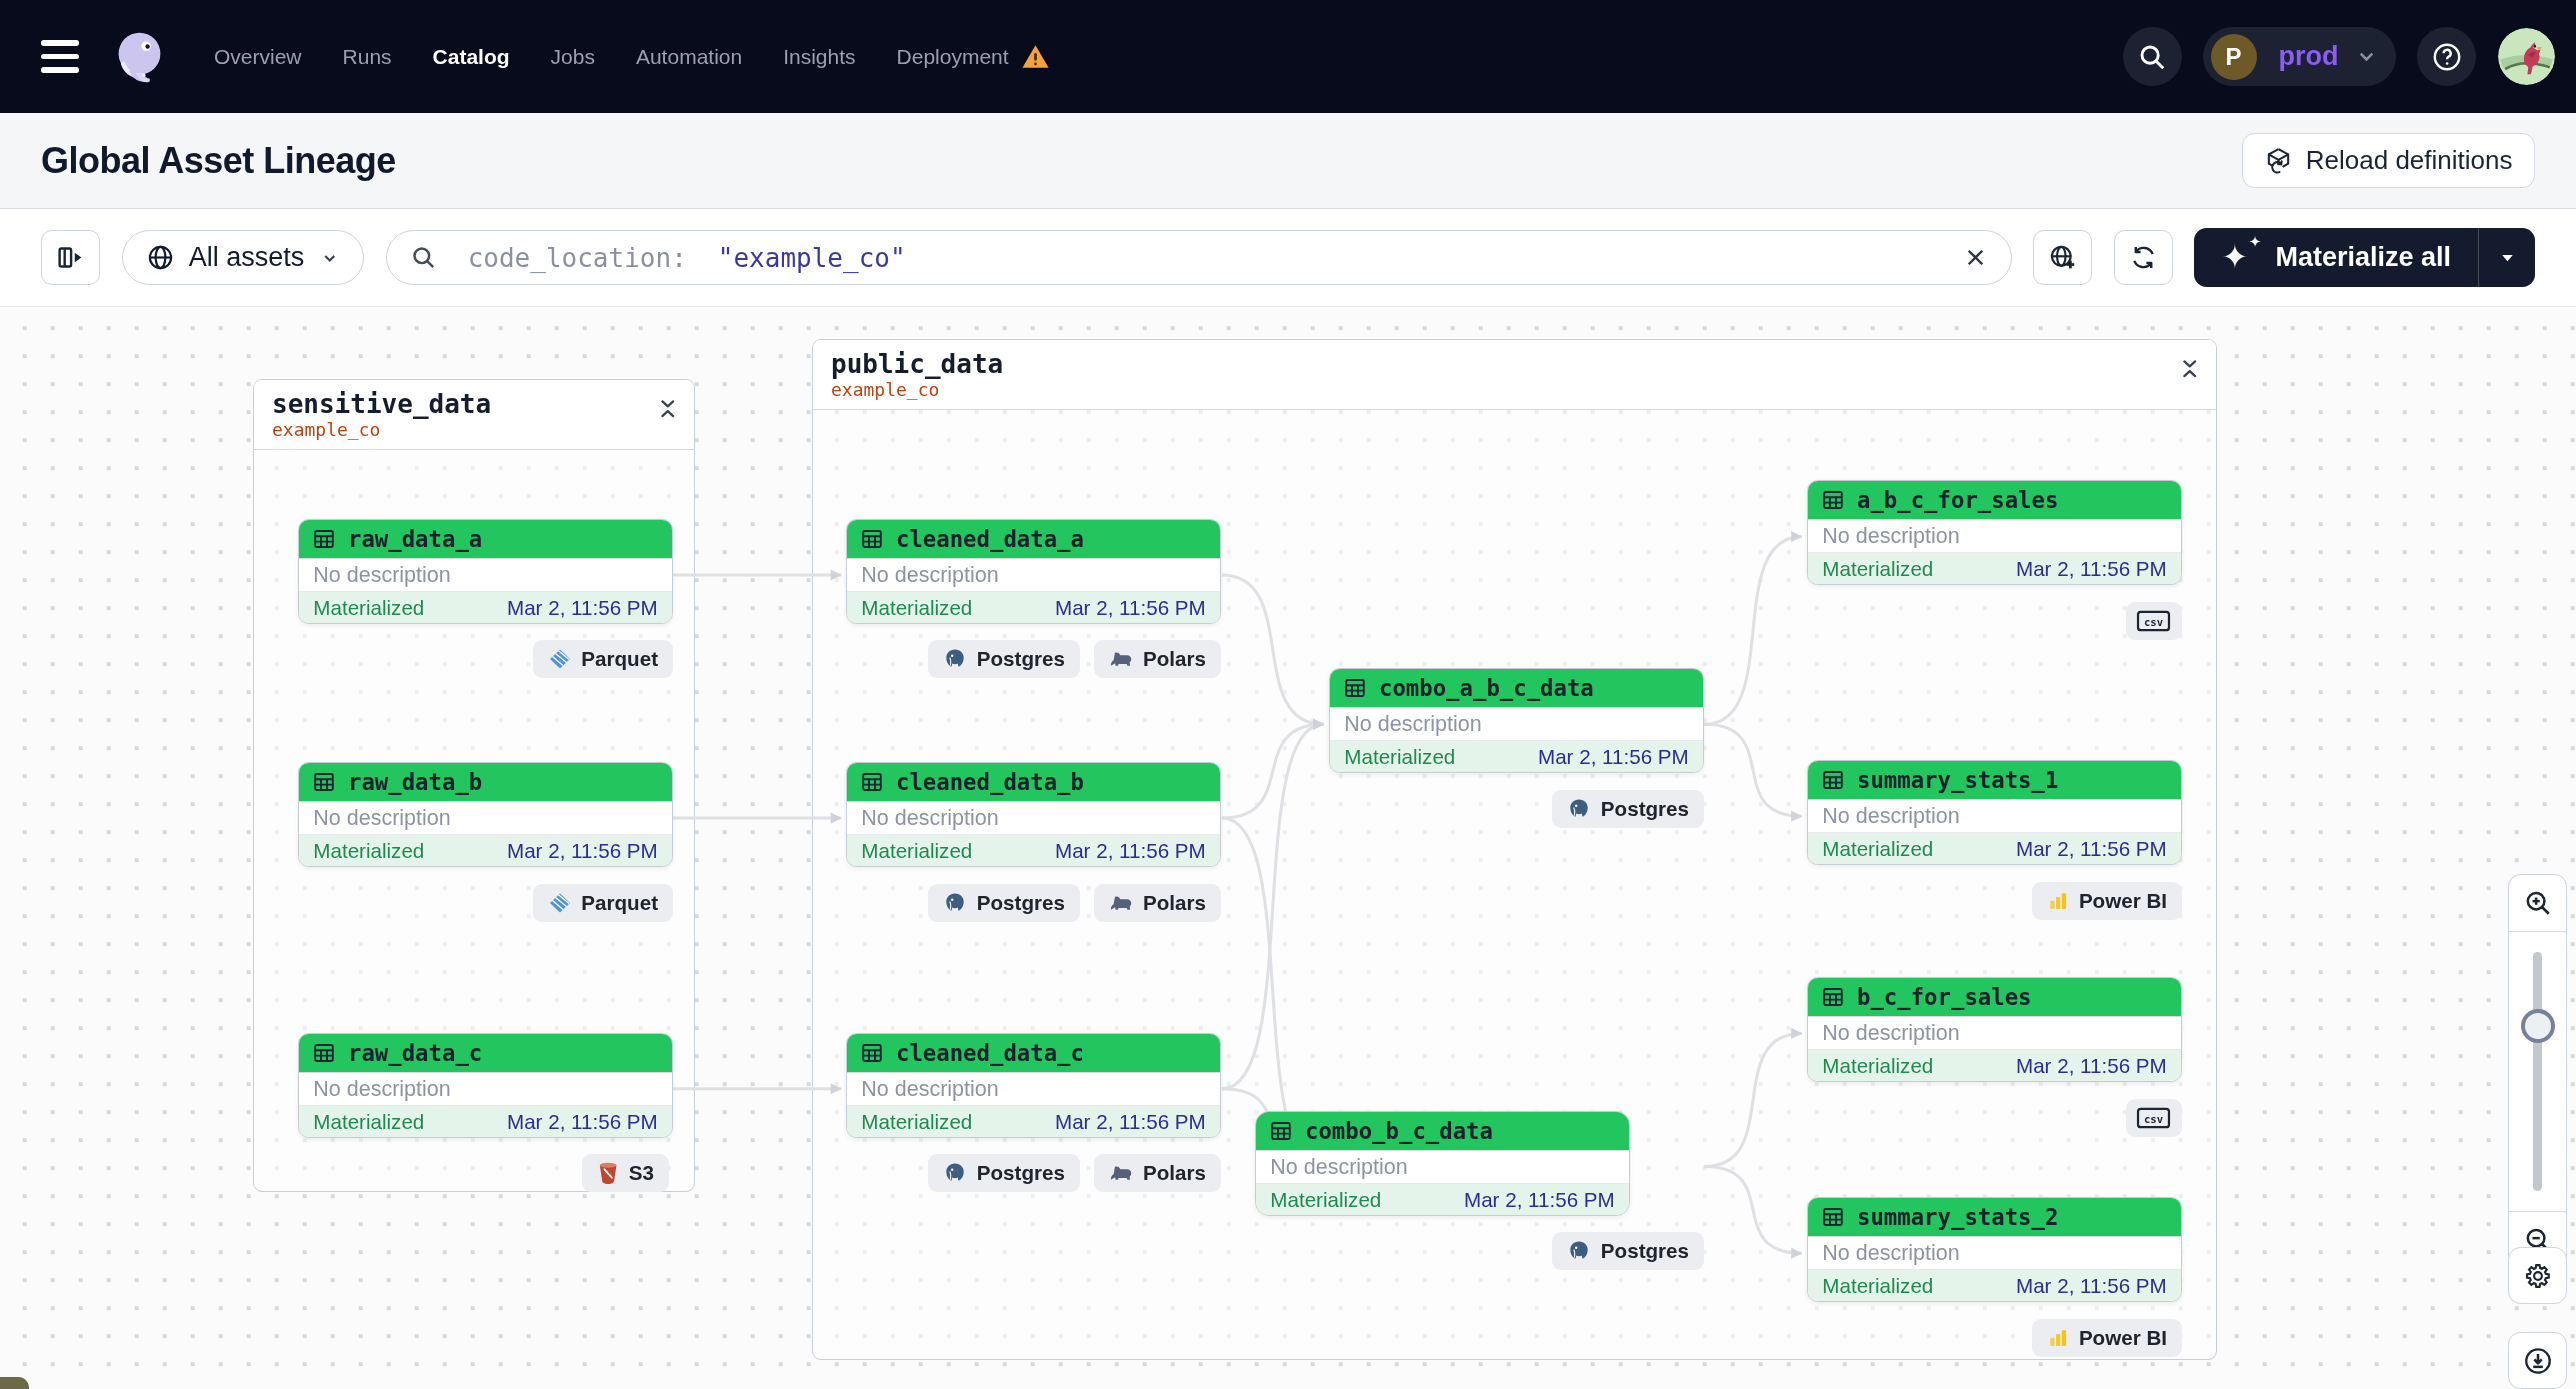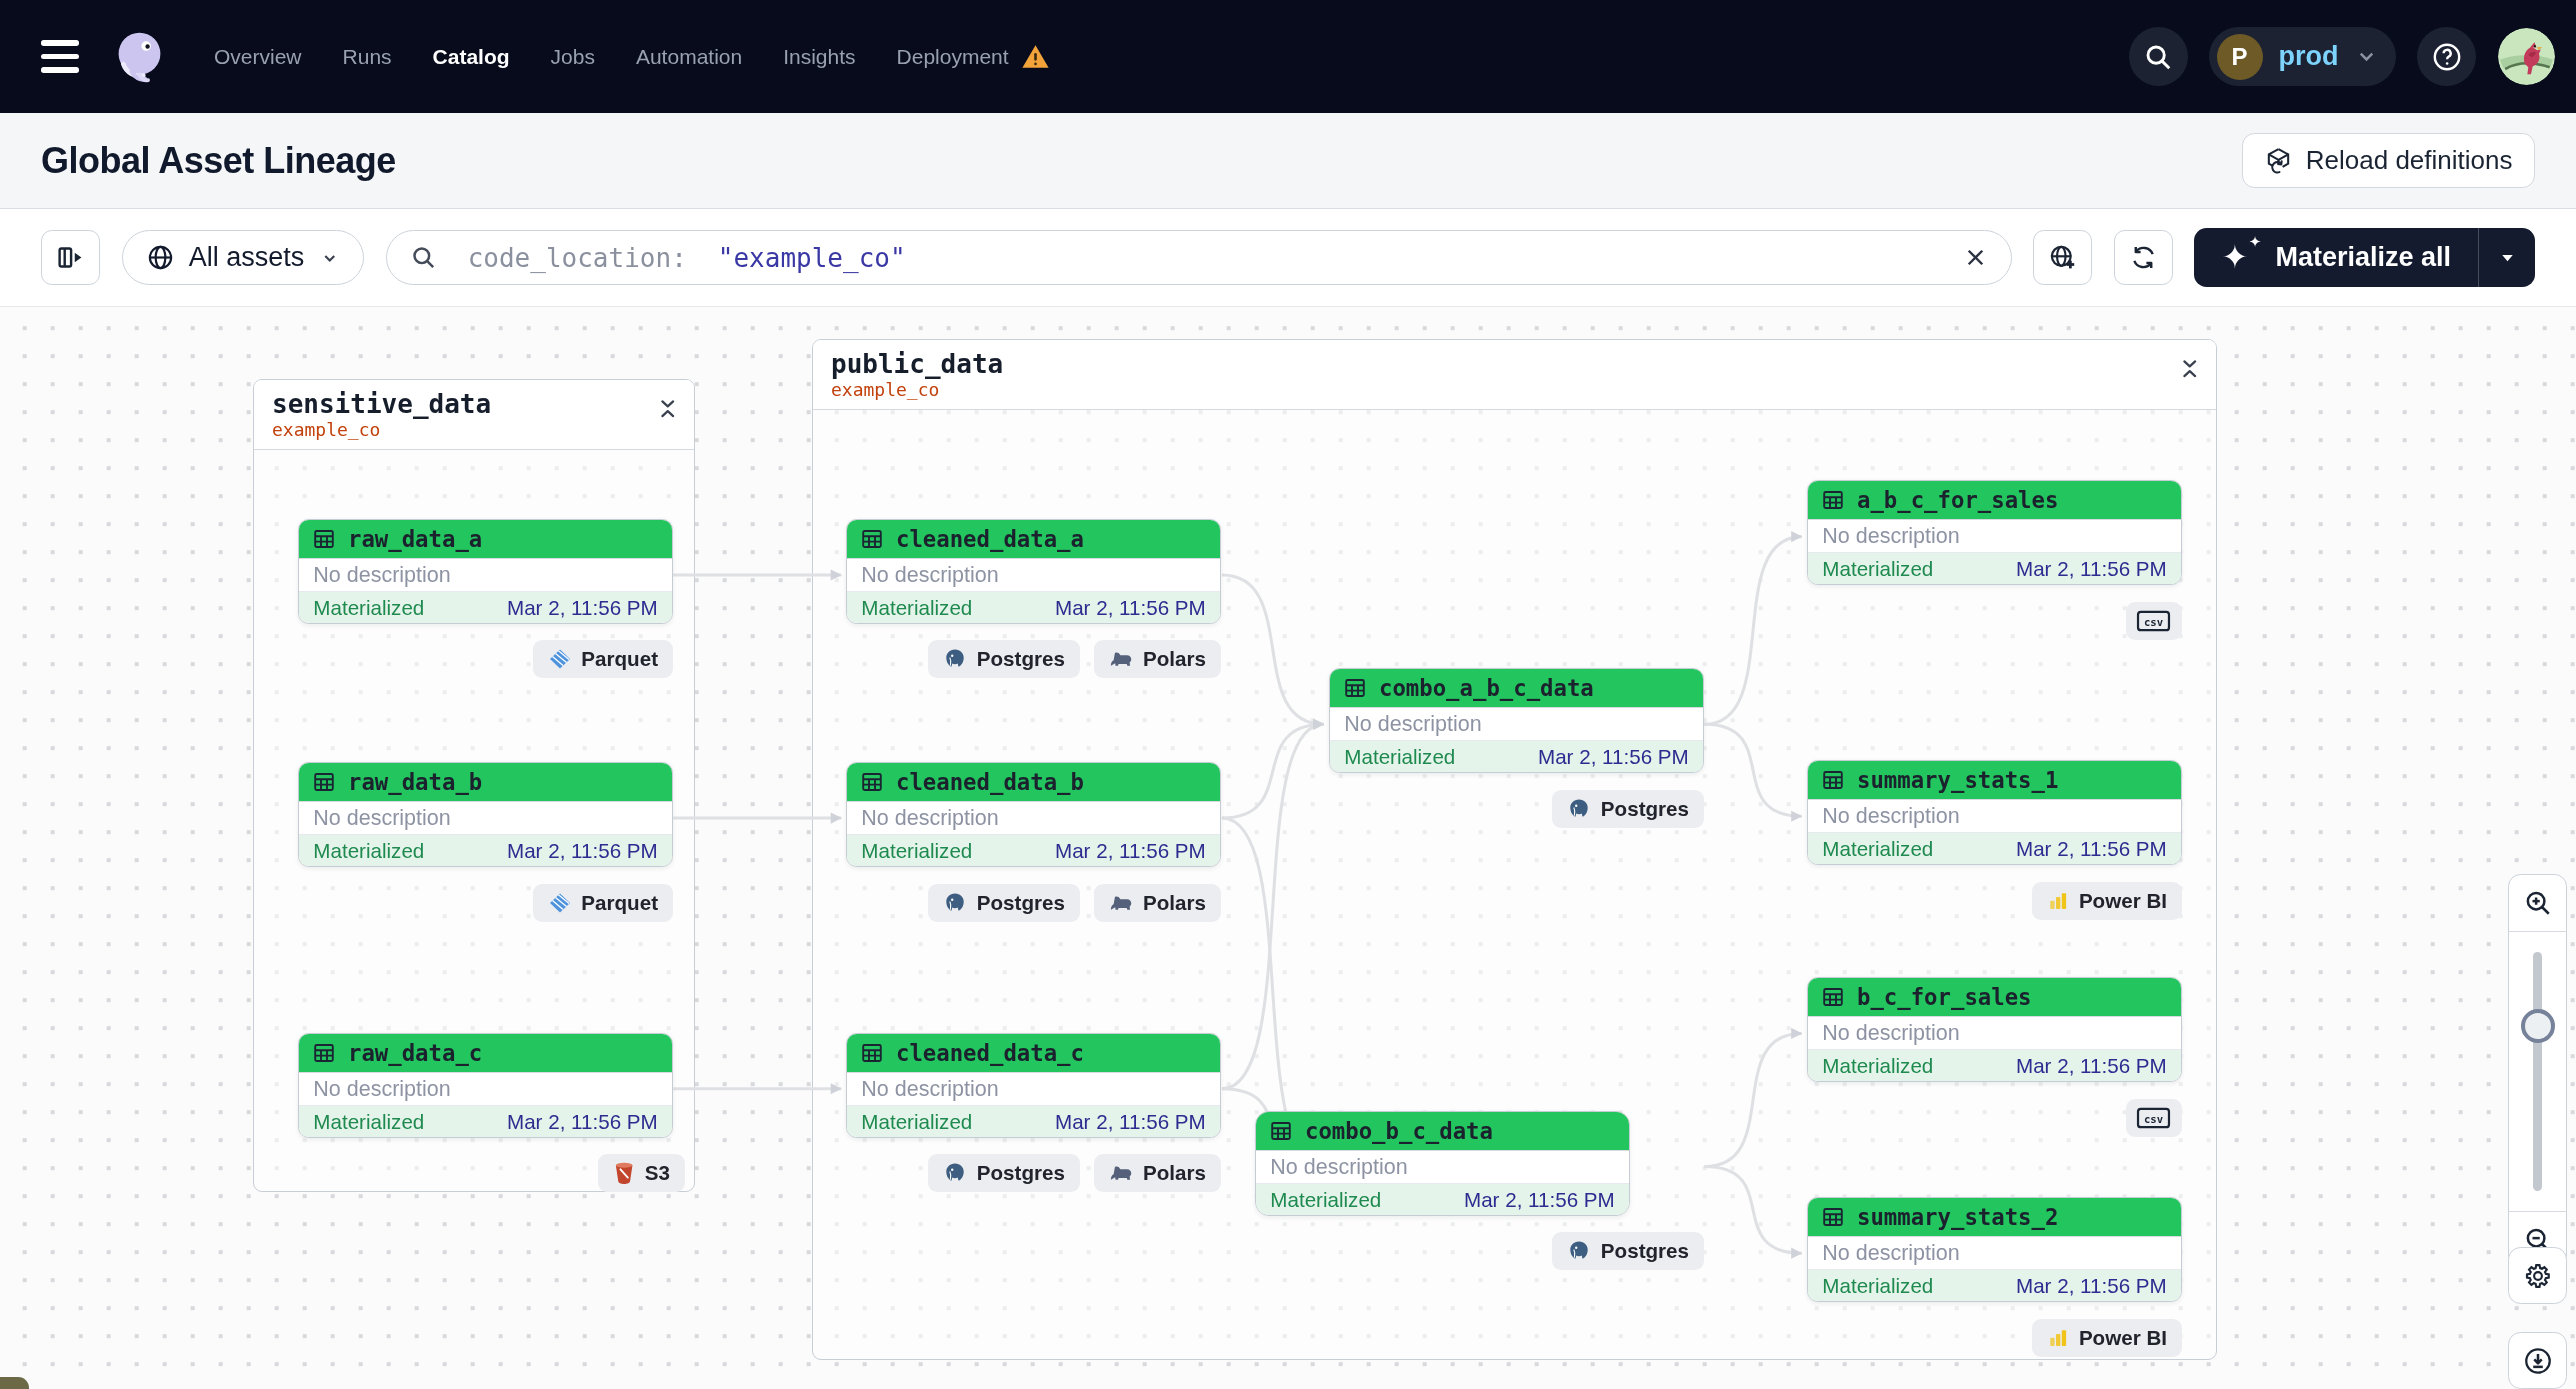--- a/index.html
+++ b/index.html
@@ -12,21 +12,21 @@
   .hamburger { display:flex; flex-direction:column; gap:8px; cursor:pointer; margin-right:32px; }
   .hamburger span { width:38px; height:5.4px; background:#fff; border-radius:2.7px; }
   .logo { width:57px; height:57px; margin-right:46px; }
   .nav-items { display:flex; align-items:center; gap:41px; font-size:21px; color:#99A1B0; }
   .nav-item { display:flex; align-items:center; gap:12.5px; cursor:pointer; white-space:nowrap; }
   .nav-item.active { color:#FFFFFF; font-weight:700; }
   .nav-right { margin-left:auto; display:flex; align-items:center; gap:21.5px; }
   .circle-btn { width:59px; height:59px; border-radius:50%; background:#1C2232; border:none; display:flex; align-items:center; justify-content:center; cursor:pointer; }
   .env-pill { height:59px; border-radius:29.5px; background:#1C2232; display:flex; align-items:center; gap:16px; padding:0 18px 0 7.2px; cursor:pointer; }
   .env-avatar { width:46px; height:46px; border-radius:50%; background:#6D5A26; color:#fff; font-size:24px; font-weight:700; display:flex; align-items:center; justify-content:center; }
-  .env-label { color:#7dd3fc; font-size:27px; font-weight:600; }
+  .env-label { color:#8b5cf6; font-size:27px; font-weight:600;margin-left:6px; }
   .user-avatar { width:57px; height:57px; border-radius:50%; overflow:hidden; cursor:pointer; }
 
   
   .page-header { height:96px; background:#F5F6F8; display:flex; align-items:center; padding:0 41px; border-bottom:0.9px solid #DADDE2; }
   .page-title { font-size:36px; font-weight:700; color:#111A2C; letter-spacing:-0.5px; }
   .reload-btn { margin-left:auto; height:55px; background:#fff; border:0.9px solid #D3D8DF; border-radius:12.5px; display:flex; align-items:center; gap:12.5px; padding:0 21.5px; font-size:26px; color:#1A2433; cursor:pointer; }
 
   
   .toolbar { height:98px; background:#fff; display:flex; align-items:center; gap:21.5px; padding:0 41px; border-bottom:0.9px solid #E6E8EC; }
   .tool-btn { height:55px; min-width:59px; background:#fff; border:0.9px solid #CDD3DB; border-radius:10.7px; display:flex; align-items:center; justify-content:center; cursor:pointer; }
@@ -407,21 +407,21 @@
           </svg>
         </span>
        <span>raw_data_c</span>
      </div>
      <div class="node-desc">No description</div>
      <div class="node-status">
        <span class="status-label">Materialized</span>
        <span class="status-time">Mar 2, 11:56 PM</span>
      </div>
     </div>
-    <div class="tags" style="left: 310px; top: 847px;">
+    <div class="tags" style="left: 294px; top: 847px;">
       <span class="tag">
         <span style="display:flex">
           <svg width="22.3" height="24" viewBox="0 0 24 26">
             <path d="M3 4.5h18l-2.6 17.5c0 1.7-2.9 3-6.4 3s-6.4-1.3-6.4-3L3 4.5z" fill="#C2452D"></path>
             <ellipse cx="12" cy="4.7" rx="9" ry="2.7" fill="#E07B5F"></ellipse>
             <path d="M8 9l8 9" stroke="#fff" stroke-width="2" stroke-linecap="round"></path>
           </svg>
         </span>
         <span>S3</span>
       </span>

